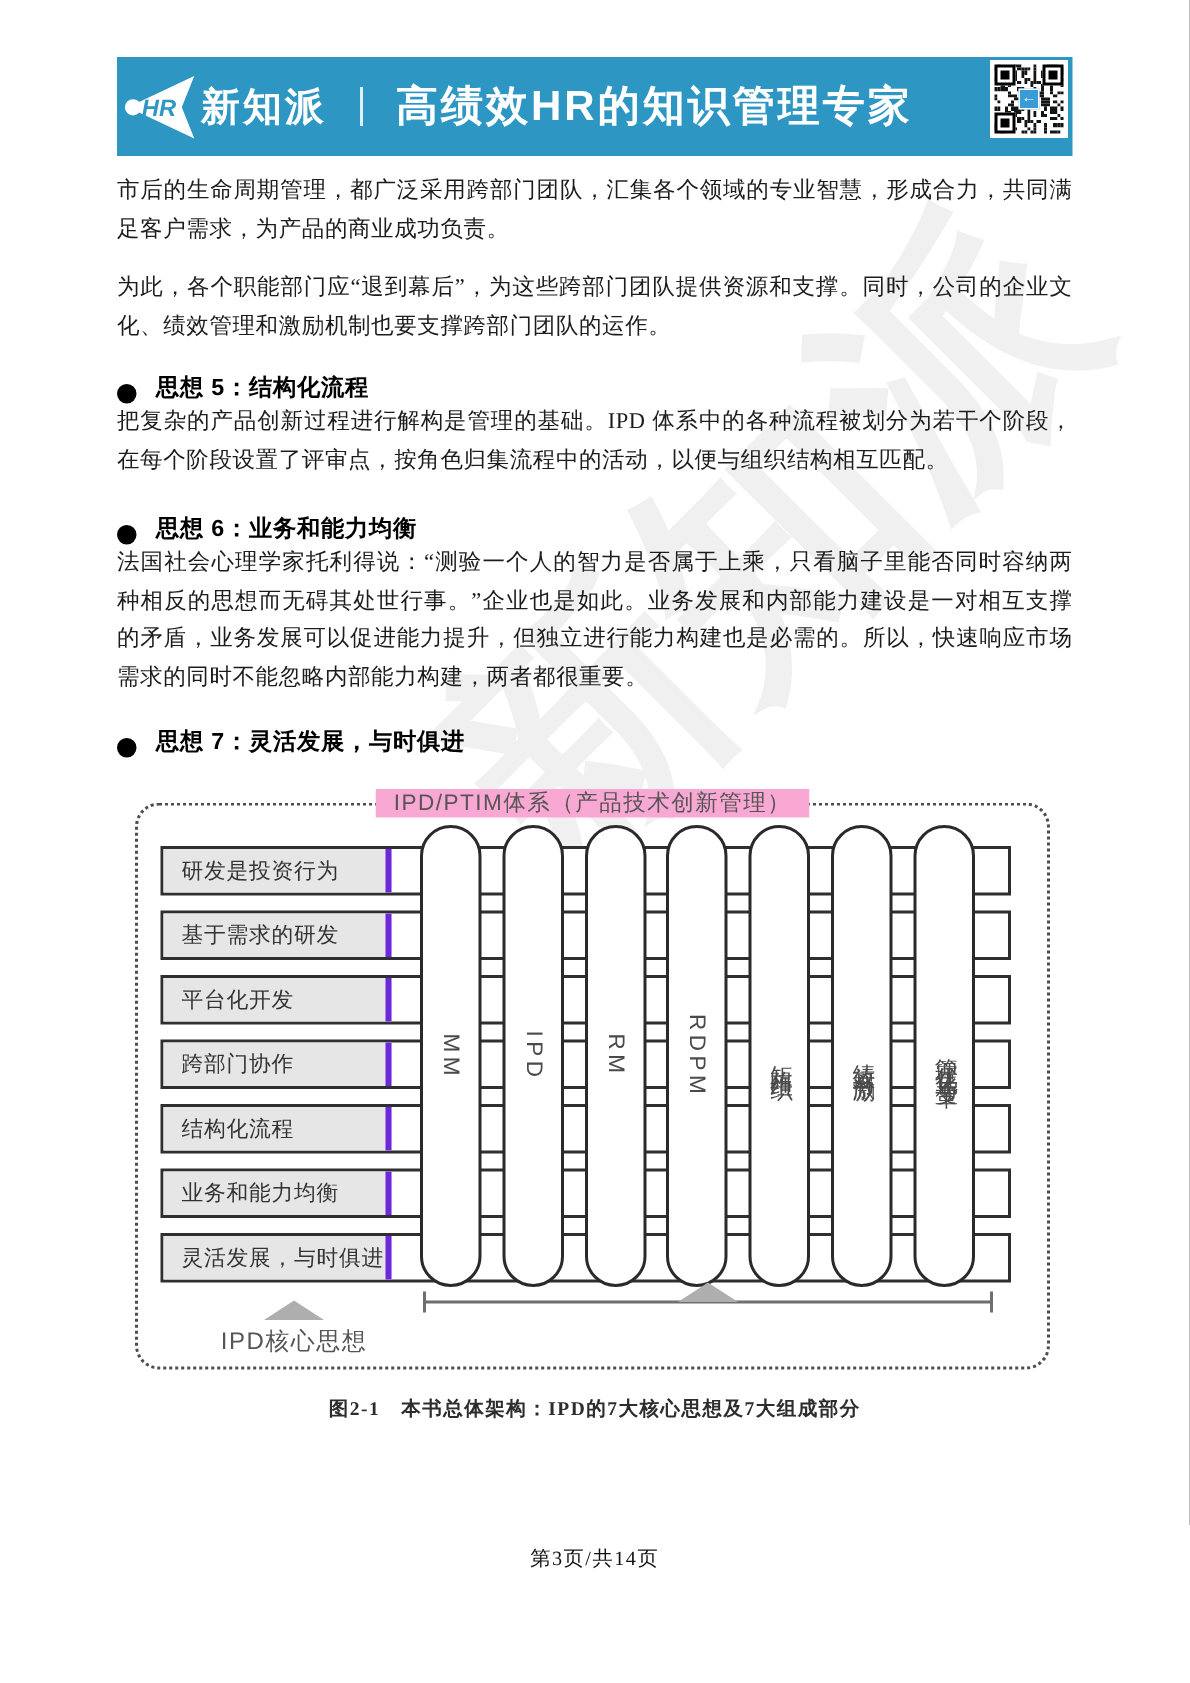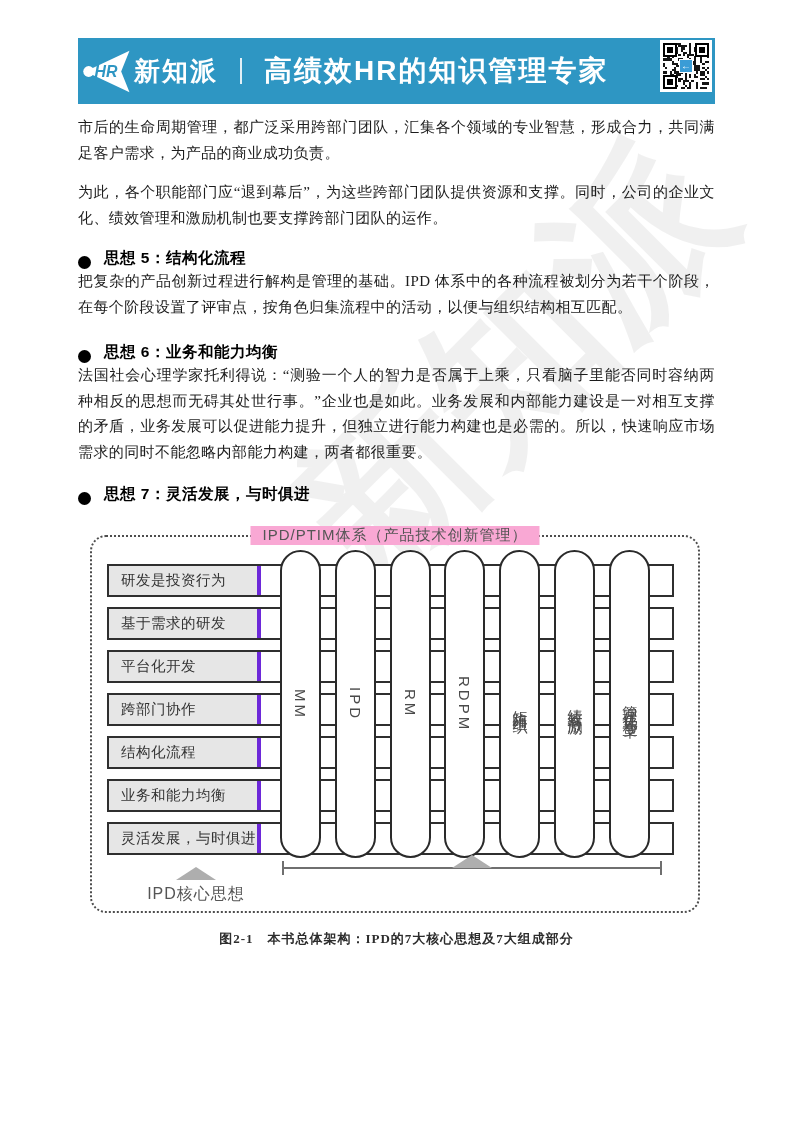--- a/index.html
+++ b/index.html
@@ -645,14 +645,17 @@
         <div class="bracket">
           <div class="bracket-line"></div>
           <div class="tri-up"></div>
         </div>
       </div>
     </figure>
 
     <div class="caption">图2-1　本书总体架构：IPD的7大核心思想及7大组成部分</div>
   </main>
 
+  <footer class="page-footer">
+    <span>第3页/共14页</span>
+  </footer>
 
 </div>
 
 </body></html>

